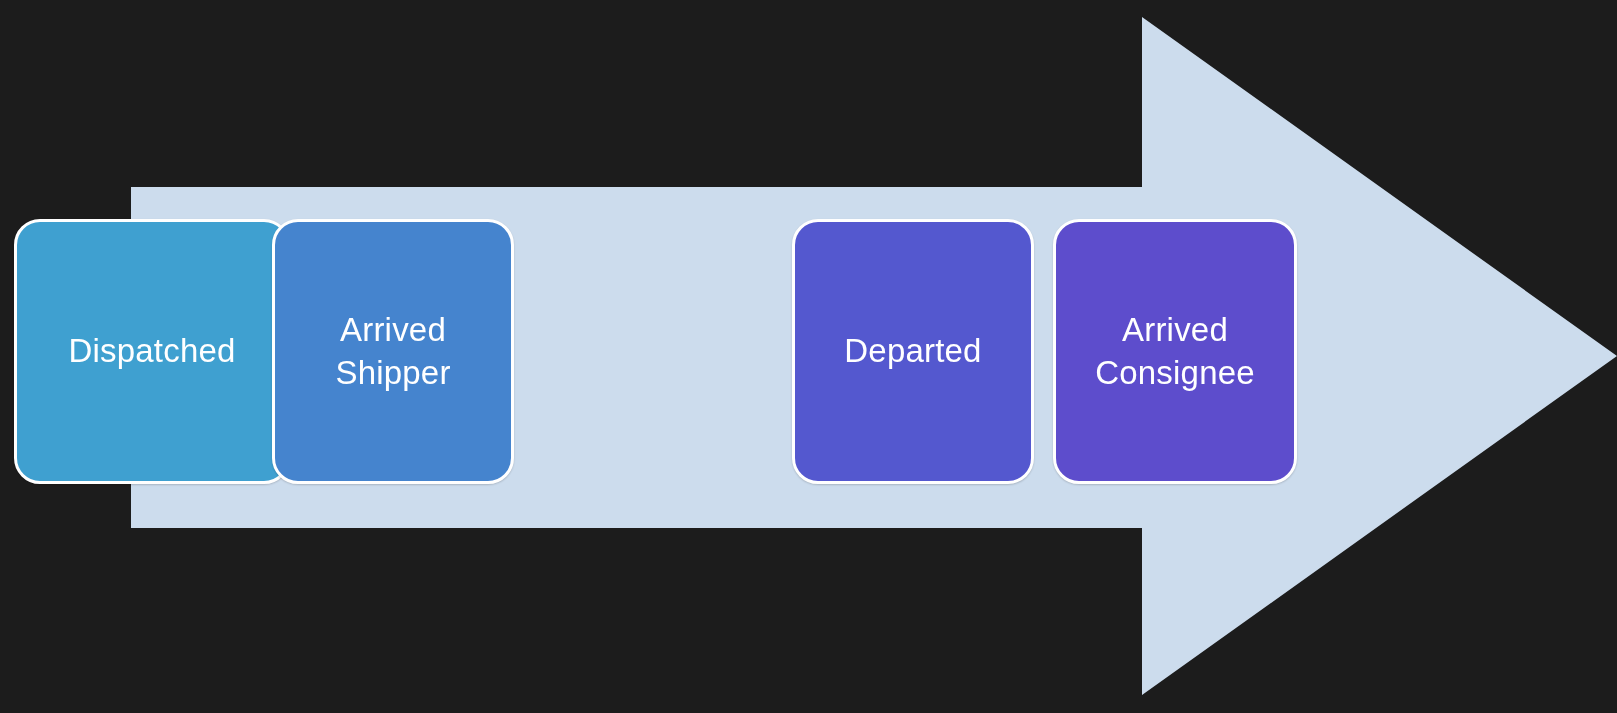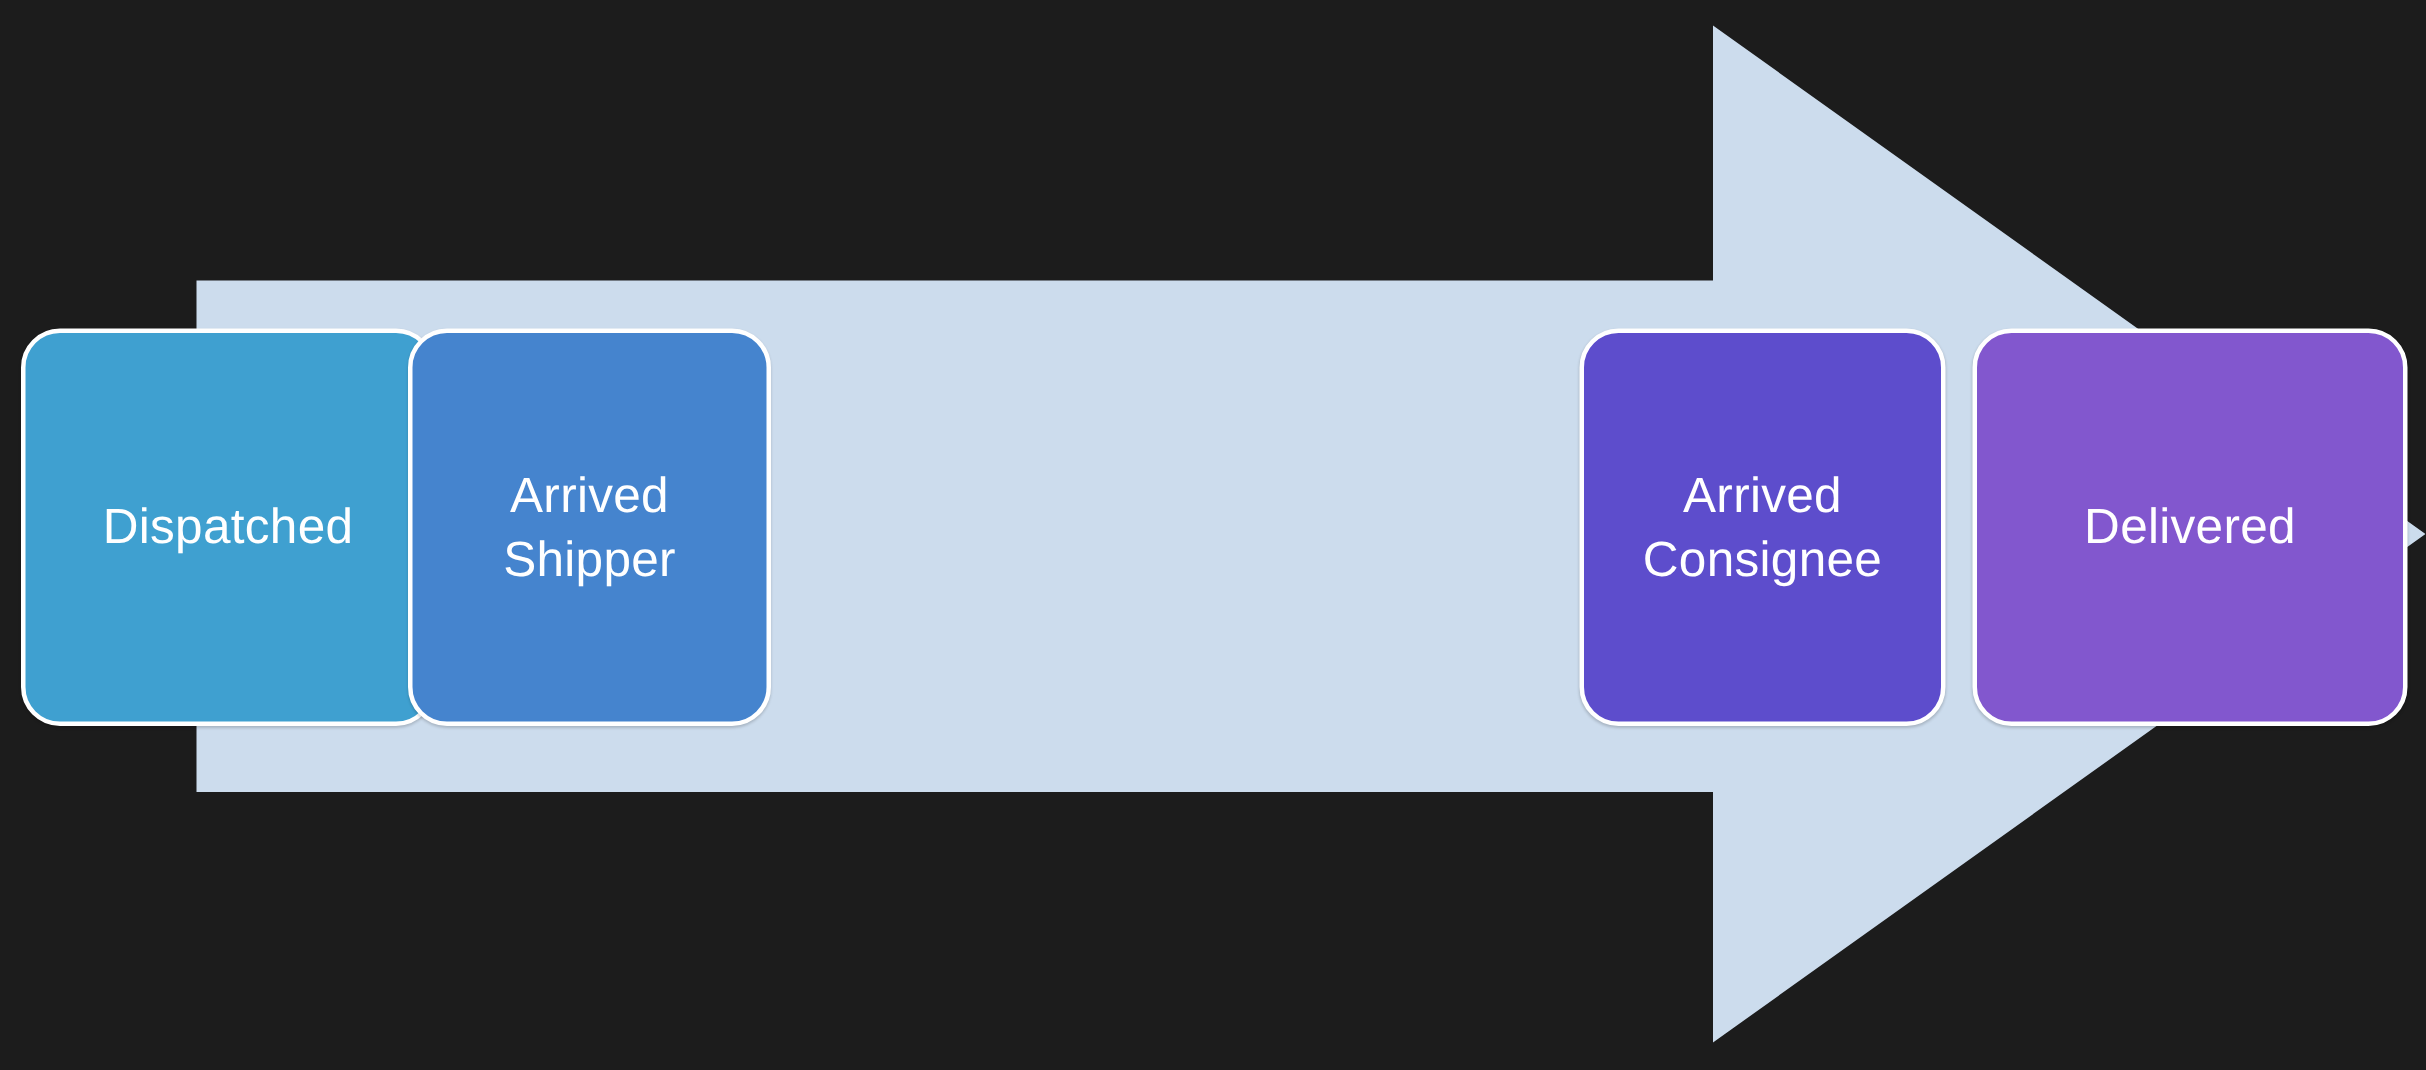--- a/index.html
+++ b/index.html
@@ -69,23 +69,23 @@
   <div class="stage-box box-0" style="background: rgb(63, 160, 208); border-color: rgb(255, 255, 255);">
     <span class="stage-label" style="color: rgb(255, 255, 255);">Dispatched</span>
   </div>
 
   <div class="stage-box box-1" style="background: rgb(69, 132, 206); border-color: rgb(255, 255, 255);">
     <span class="stage-label" style="color: rgb(255, 255, 255);">Arrived
 Shipper</span>
   </div>
 
 
+  <div class="stage-box box-3" style="background: rgb(84, 88, 207); border-color: rgb(255, 255, 255);">
+    <span class="stage-label" style="color: rgb(255, 255, 255);">Departed</span>
+  </div>
 
   <div class="stage-box box-4" style="background: rgb(93, 77, 204); border-color: rgb(255, 255, 255);">
     <span class="stage-label" style="color: rgb(255, 255, 255);">Arrived
 Consignee</span>
   </div>
 
-  <div class="stage-box box-5" style="background: rgb(130, 87, 206); border-color: rgb(255, 255, 255);">
-    <span class="stage-label" style="color: rgb(255, 255, 255);">Delivered</span>
-  </div>
 
 </div>
 
 </body></html>

